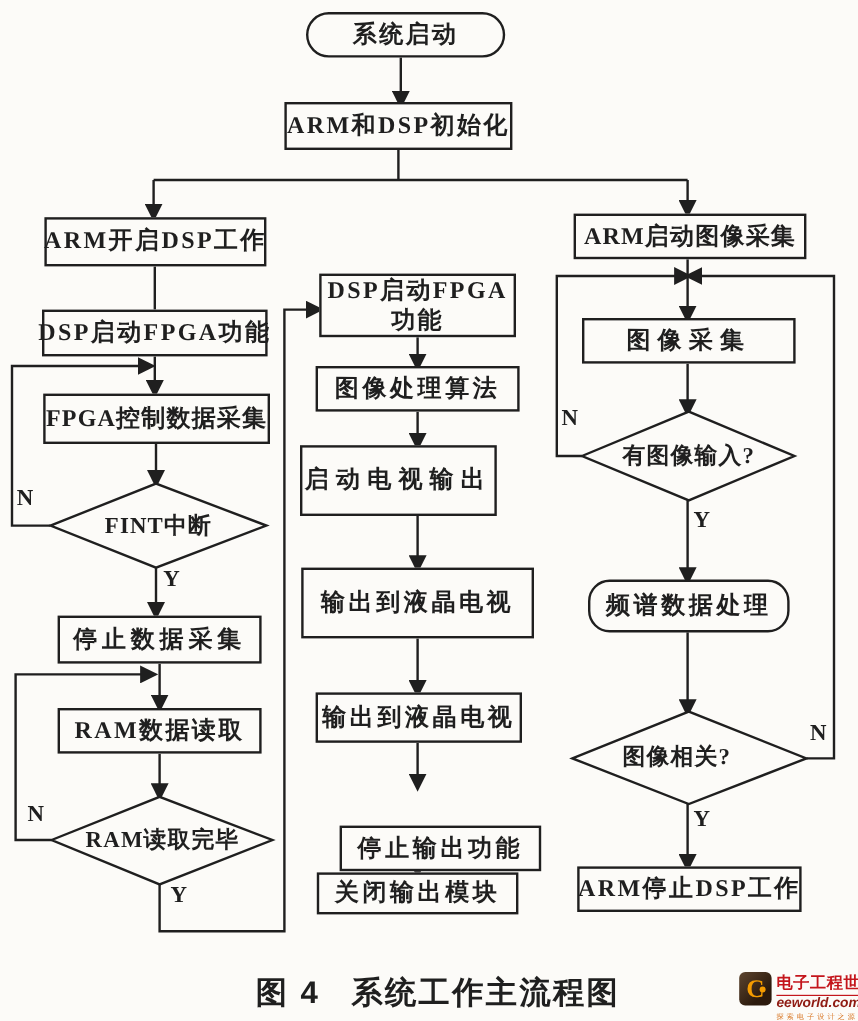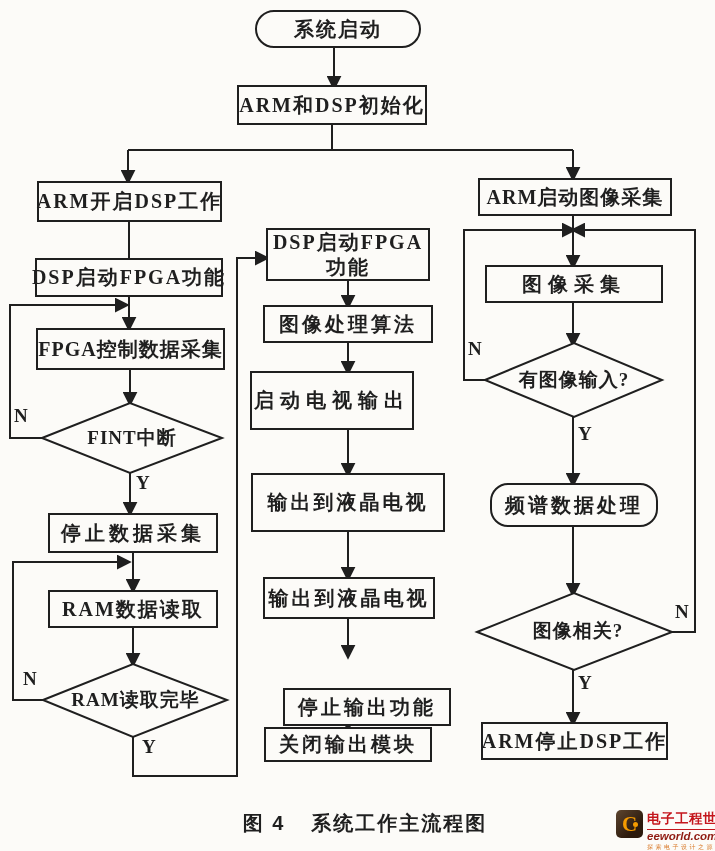--- a/index.html
+++ b/index.html
@@ -21,21 +21,21 @@
   .dlabel{
     position:absolute;display:flex;align-items:center;justify-content:center;text-align:center;
     font-size:19px;font-weight:600;letter-spacing:1px;white-space:nowrap;
   }
   .branch{
     position:absolute;font-size:19px;font-weight:600;
     font-family:"Liberation Serif","DejaVu Serif",serif;
   }
   .caption{
     position:absolute;left:150px;top:810px;width:430px;text-align:center;
-    font-size:20px;font-weight:bold;letter-spacing:2px;
+    font-size:26px;font-weight:bold;letter-spacing:2px;
     font-family:"Liberation Sans","DejaVu Sans",sans-serif;
   }
   .caption .gap{margin-left:26px;}
   
   .logo{position:absolute;left:616px;top:810px;display:flex;gap:4px;align-items:flex-start;}
   .logo-ic{
     width:27px;height:28px;border-radius:5px;position:relative;flex:0 0 auto;
     background:linear-gradient(135deg,#5d452f 0%,#2c1a0d 70%);
     display:flex;align-items:center;justify-content:center;
   }
@@ -112,21 +112,21 @@
   <div class="box wide" style="left:250px;top:371px;width:164px;height:59px;">启动电视输出</div>
   <div class="box" style="left:251px;top:473px;width:194px;height:59px;letter-spacing:3px;">输出到液晶电视</div>
   <div class="box" style="left:263px;top:577px;width:172px;height:42px;letter-spacing:3px;">输出到液晶电视</div>
   <div class="box" style="left:264px;top:688px;width:168px;height:38px;letter-spacing:3px;margin-left:19px;">停止输出功能</div>
   <div class="box" style="left:264px;top:727px;width:168px;height:35px;letter-spacing:3px;">关闭输出模块</div>
 
   <div class="box" style="left:478px;top:178px;width:194px;height:38px;letter-spacing:1px;">ARM启动图像采集</div>
   <div class="box wide" style="left:485px;top:265px;width:178px;height:38px;">图像采集</div>
   <div class="dlabel" style="left:486px;top:367px;width:176px;height:26px;">有图像输入?</div>
   <div class="box" style="left:490px;top:483px;width:168px;height:44px;letter-spacing:3px;border-radius:18px;">频谱数据处理</div>
-  <div class="dlabel" style="left:490px;top:618px;width:176px;height:26px;">图像相关?</div>
+  <div class="dlabel" style="left:476px;top:618px;width:176px;height:26px;">图像相关?</div>
   <div class="box" style="left:481px;top:722px;width:187px;height:38px;">ARM停止DSP工作</div>
 
   <div class="branch" style="left:14px;top:405px;">N</div>
   <div class="branch" style="left:136px;top:472px;">Y</div>
   <div class="branch" style="left:23px;top:668px;">N</div>
   <div class="branch" style="left:142px;top:736px;">Y</div>
   <div class="branch" style="left:468px;top:338px;">N</div>
   <div class="branch" style="left:578px;top:423px;">Y</div>
   <div class="branch" style="left:675px;top:601px;">N</div>
   <div class="branch" style="left:578px;top:672px;">Y</div>

